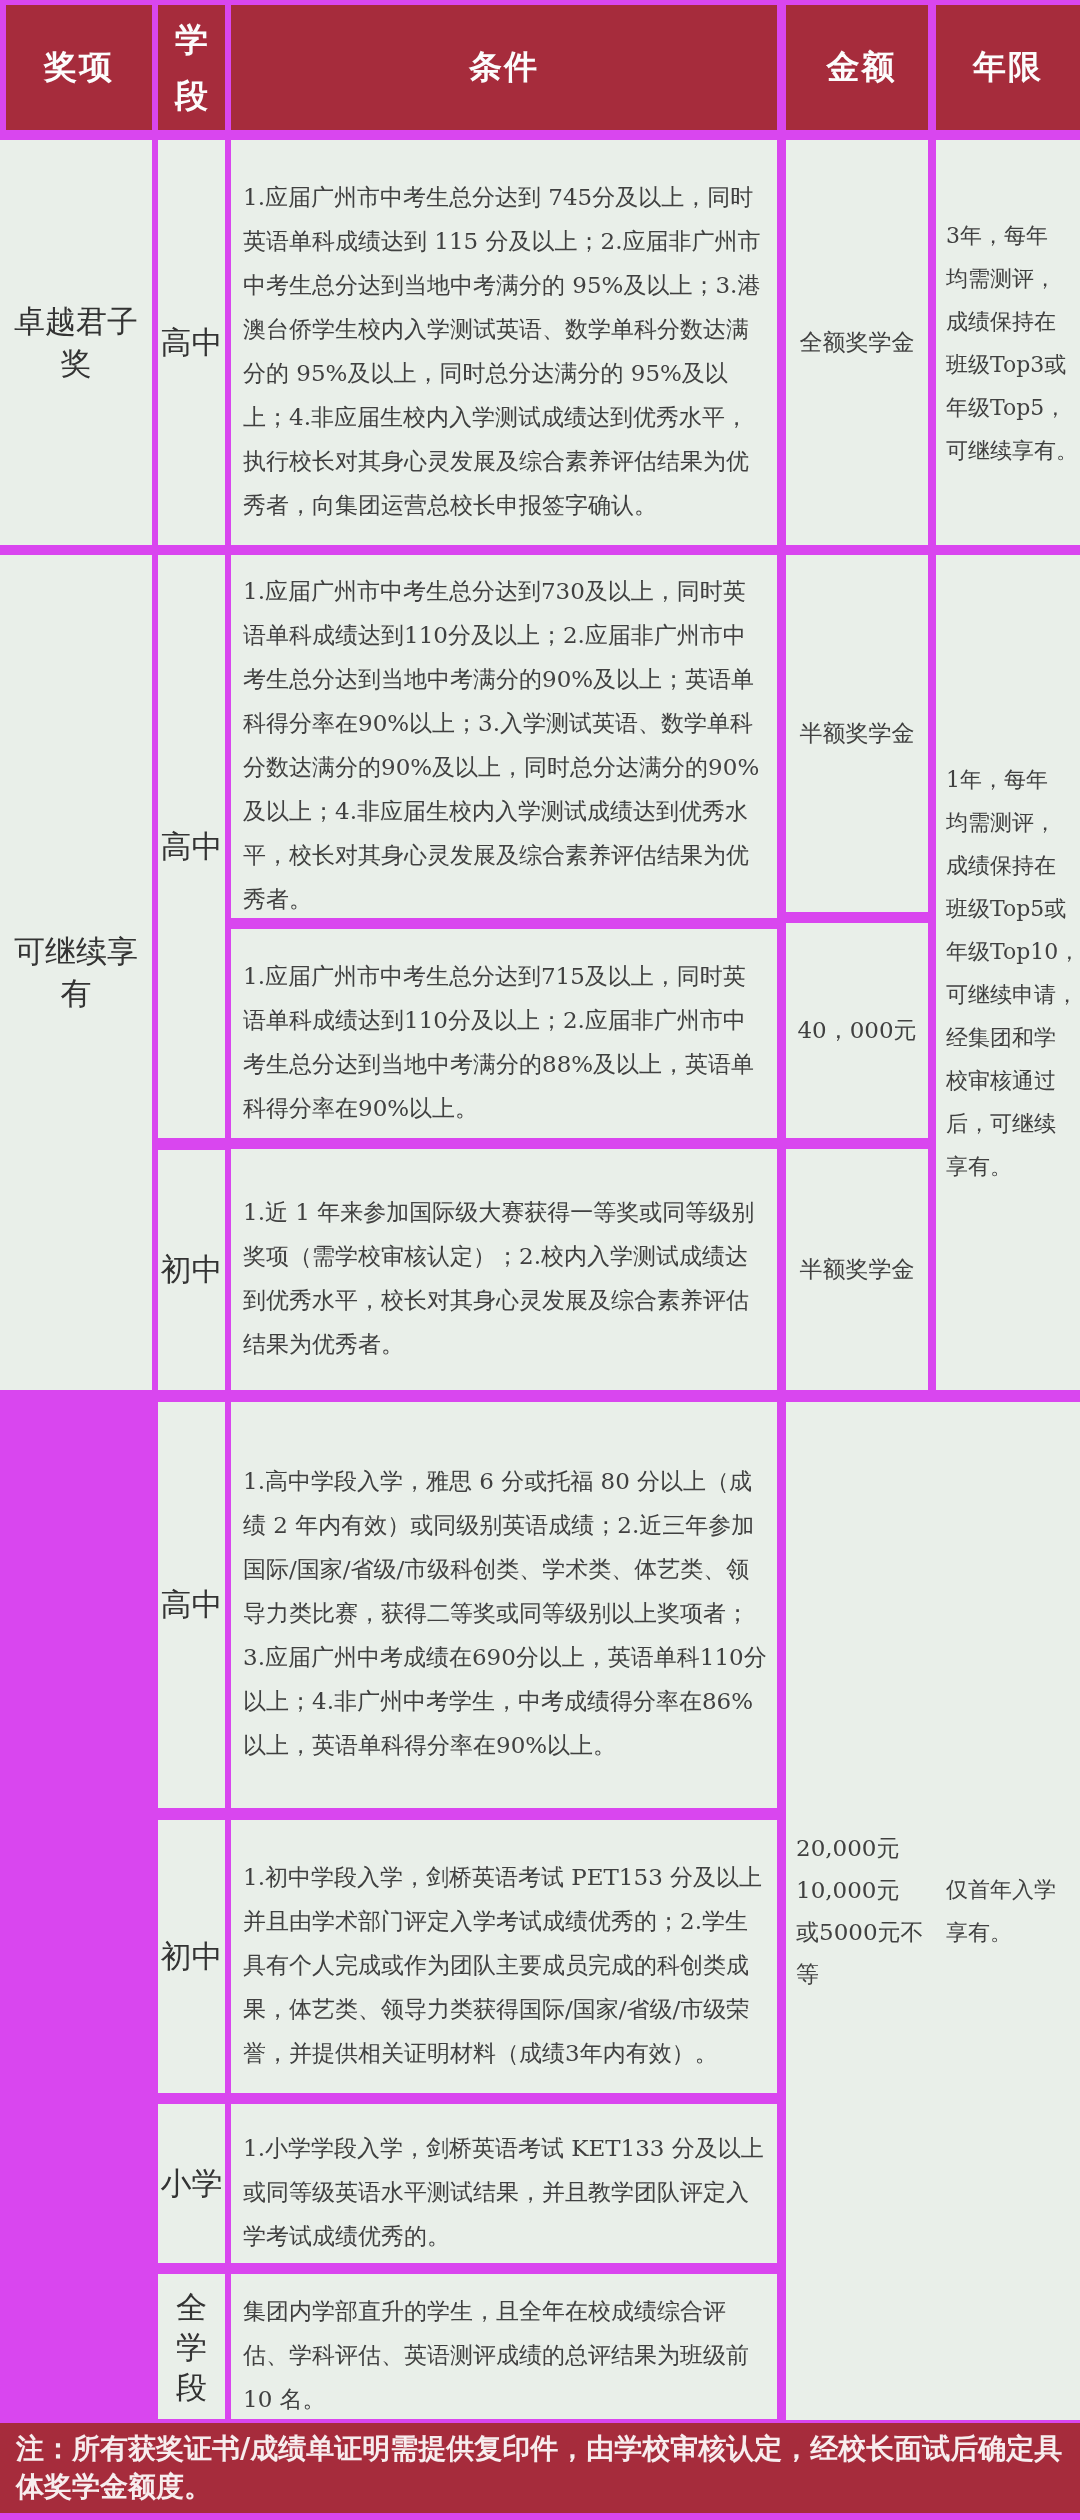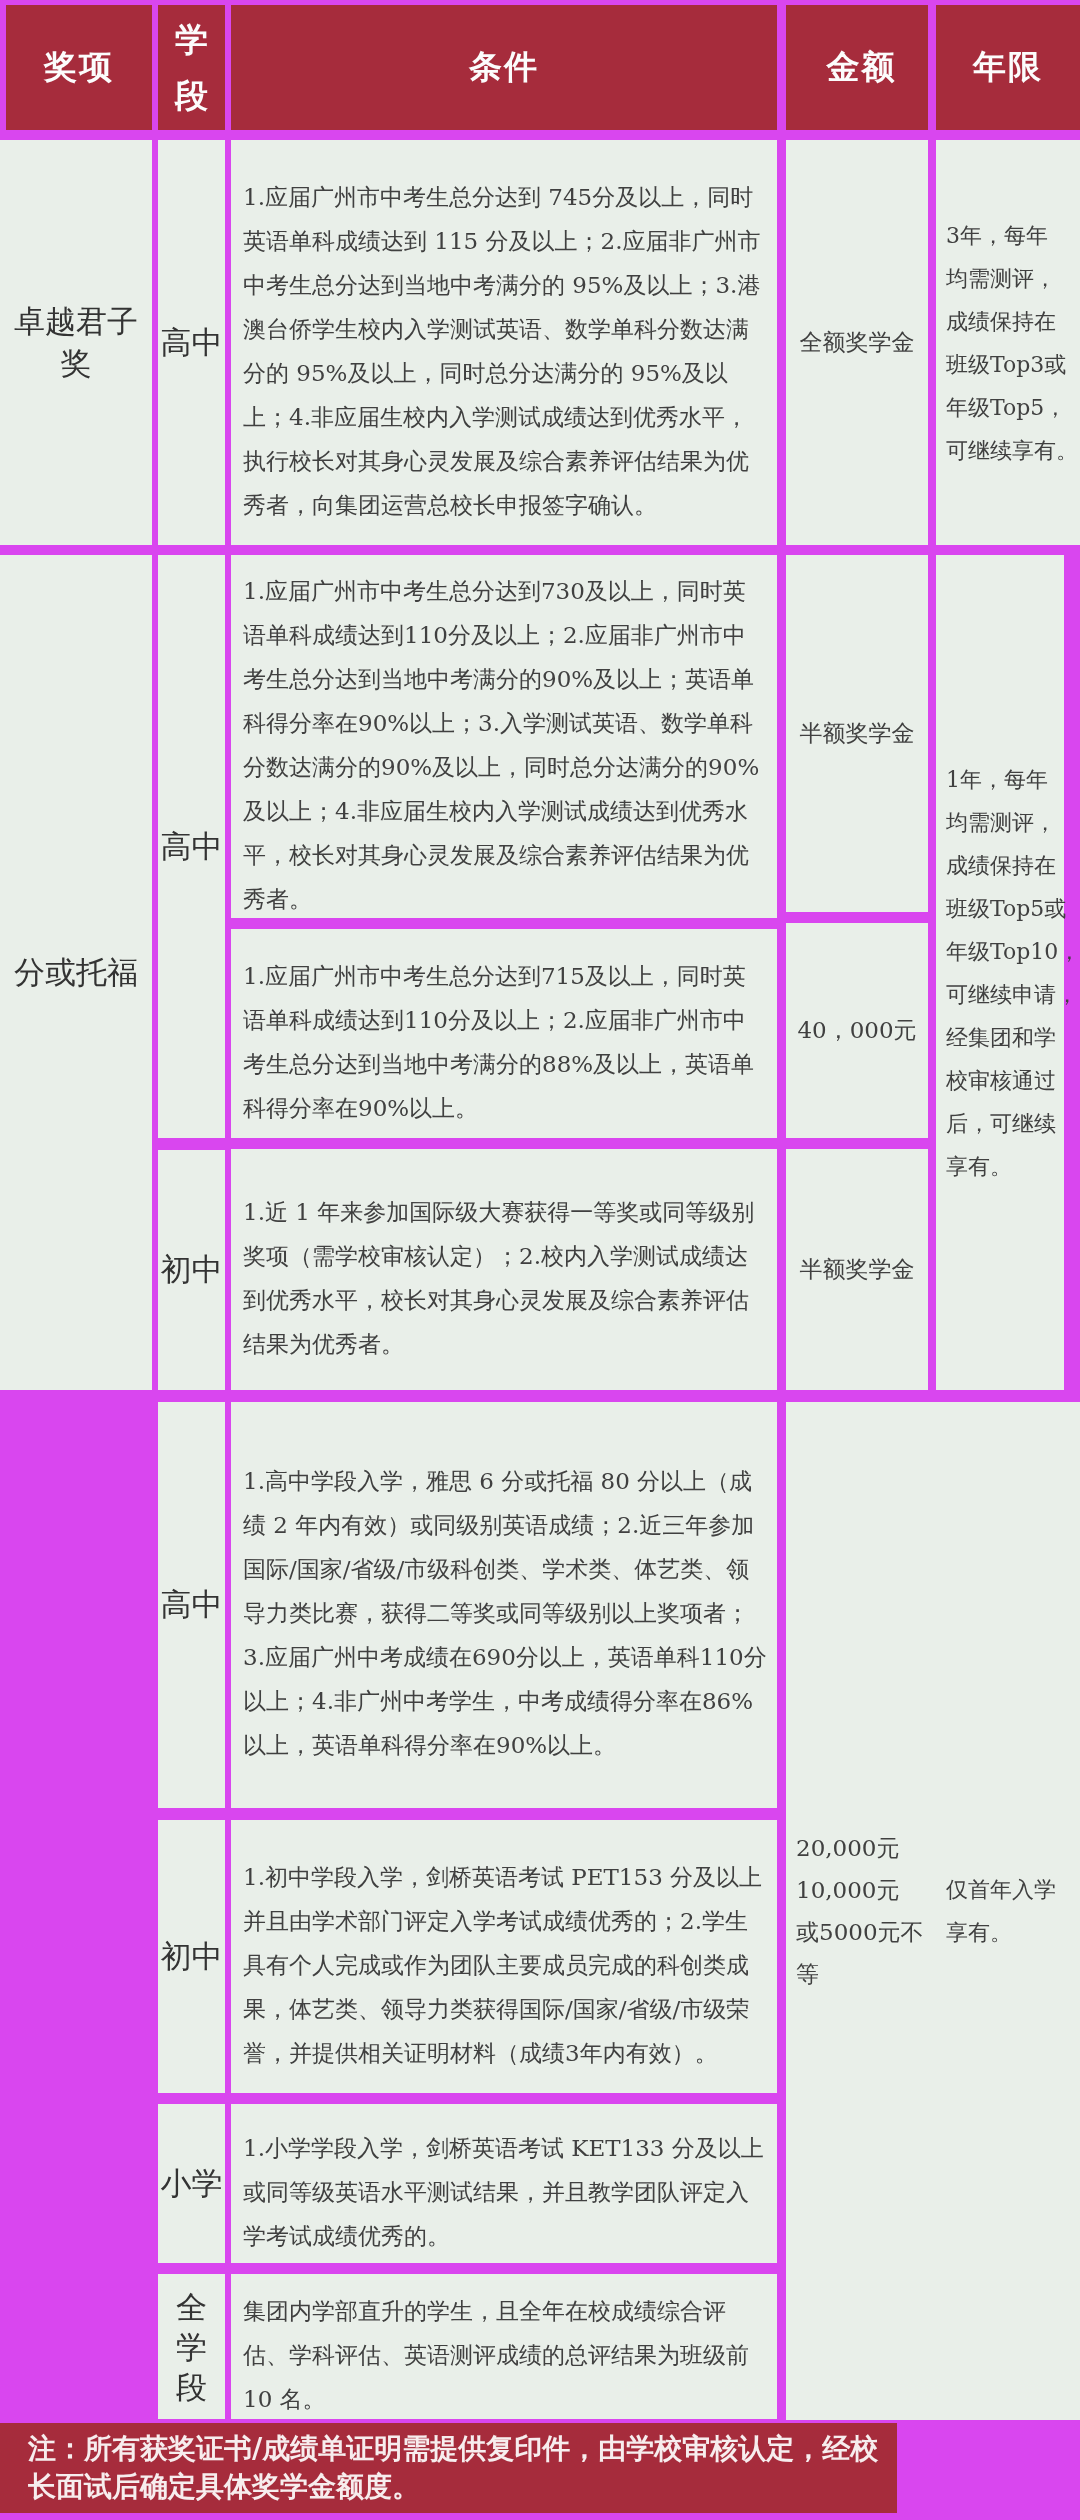--- a/index.html
+++ b/index.html
@@ -38,26 +38,26 @@
   .amt { font-size:23px; }
   .lines {
     display:flex; flex-direction:column; justify-content:center; align-items:flex-start;
     padding-left:10px;
   }
   .lines .ln { display:block; font-size:22px; line-height:43px; white-space:nowrap; }
   .amtlines .ln { font-size:23px; line-height:42px; }
   .stackw { display:inline-block; width:36px; line-height:56px; letter-spacing:0; }
   .stage-wrap { display:inline-block; width:52px; line-height:40px; text-align:center; }
   #footer-bar {
-    position:absolute; left:0; top:2423; width:897px; height:90px;
+    position:absolute; left:0; top:2423; width:1080px; height:90px;
     background:#a62c3c;
     display:flex; align-items:center;
     color:#f7edee;
     font-size:28px; font-weight:bold;
-    padding-left:28px; box-sizing:border-box;
+    padding-left:16px; box-sizing:border-box;
   }
 </style>
 </head>
 <body>
 
 <div id="page">
 
   <div class="hcell" style="left:6px; top:5px; width:146px; height:125px;">奖项</div>
   <div class="hcell" style="left:158px; top:5px; width:67px; height:125px;">
     <span class="stackw">学段</span>
@@ -74,40 +74,40 @@
   <div class="cell flexc amt" style="left:786px; top:140px; width:142px; height:405px;">全额奖学金</div>
   <div class="cell lines" style="left:936px; top:140px; width:144px; height:405px;">
     <span class="ln">3年，每年</span>
     <span class="ln">均需测评，</span>
     <span class="ln">成绩保持在</span>
     <span class="ln">班级Top3或</span>
     <span class="ln">年级Top5，</span>
     <span class="ln">可继续享有。</span>
   </div>
 
-  <div class="cell flexc label" style="left:0; top:555px; width:152px; height:835px;">分或托福</div>
+  <div class="cell flexc label" style="left:0; top:555px; width:152px; height:835px;">可继续享有</div>
 
   <div class="cell flexc label" style="left:158px; top:555px; width:67px; height:583px;">高中</div>
   <div class="cell flexc label" style="left:158px; top:1150px; width:67px; height:240px;">初中</div>
 
   <div class="cell cond" style="left:231px; top:555px; width:546px; height:363px;">
     <span>1.应届广州市中考生总分达到730及以上，同时英语单科成绩达到110分及以上；2.应届非广州市中考生总分达到当地中考满分的90%及以上；英语单科得分率在90%以上；3.入学测试英语、数学单科分数达满分的90%及以上，同时总分达满分的90%及以上；4.非应届生校内入学测试成绩达到优秀水平，校长对其身心灵发展及综合素养评估结果为优秀者。</span>
   </div>
   <div class="cell cond" style="left:231px; top:929px; width:546px; height:209px;">
     <span>1.应届广州市中考生总分达到715及以上，同时英语单科成绩达到110分及以上；2.应届非广州市中考生总分达到当地中考满分的88%及以上，英语单科得分率在90%以上。</span>
   </div>
   <div class="cell cond" style="left:231px; top:1149px; width:546px; height:241px;">
     <span>1.近 1 年来参加国际级大赛获得一等奖或同等级别奖项（需学校审核认定）；2.校内入学测试成绩达到优秀水平，校长对其身心灵发展及综合素养评估结果为优秀者。</span>
   </div>
 
   <div class="cell flexc amt" style="left:786px; top:555px; width:142px; height:357px;">半额奖学金</div>
   <div class="cell flexc amt" style="left:786px; top:923px; width:142px; height:215px;">40，000元</div>
   <div class="cell flexc amt" style="left:786px; top:1149px; width:142px; height:241px;">半额奖学金</div>
 
-  <div class="cell lines" style="left:936px; top:555px; width:128px; height:835px;">
+  <div class="cell lines" style="left:936px; top:555px; width:144px; height:835px;">
     <span class="ln">1年，每年</span>
     <span class="ln">均需测评，</span>
     <span class="ln">成绩保持在</span>
     <span class="ln">班级Top5或</span>
     <span class="ln">年级Top10，</span>
     <span class="ln">可继续申请，</span>
     <span class="ln">经集团和学</span>
     <span class="ln">校审核通过</span>
     <span class="ln">后，可继续</span>
     <span class="ln">享有。</span>

